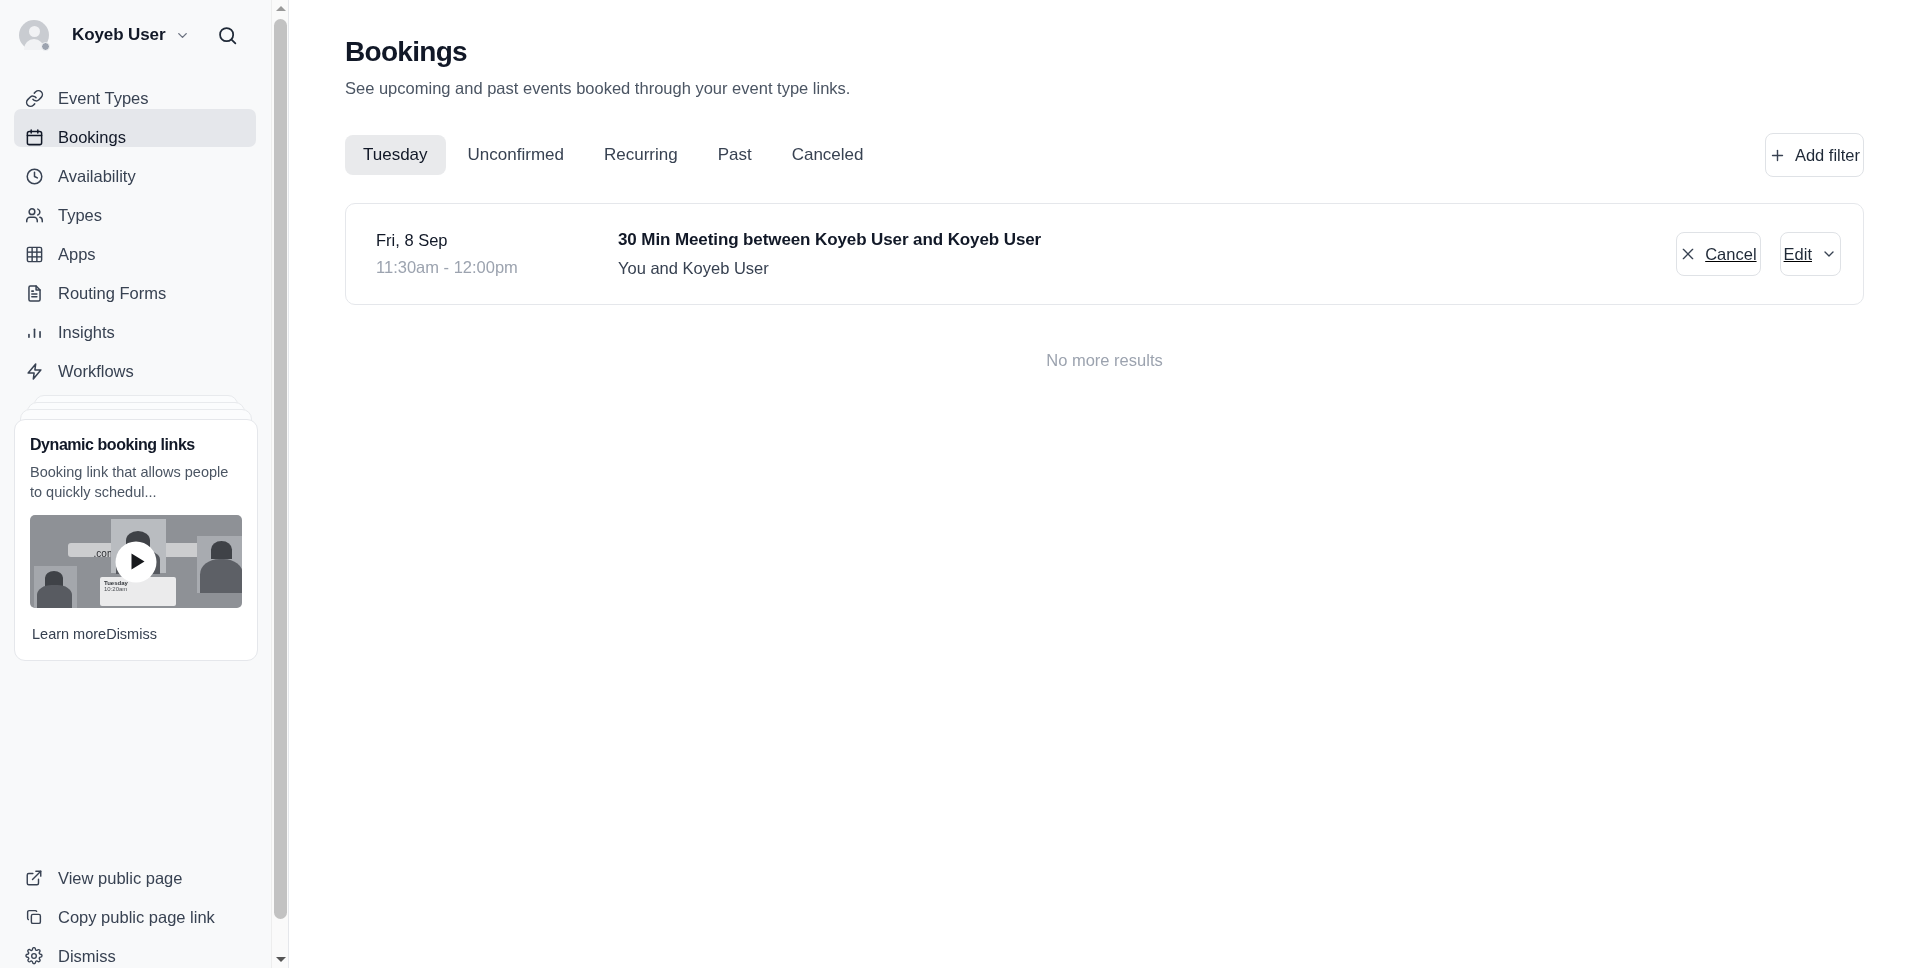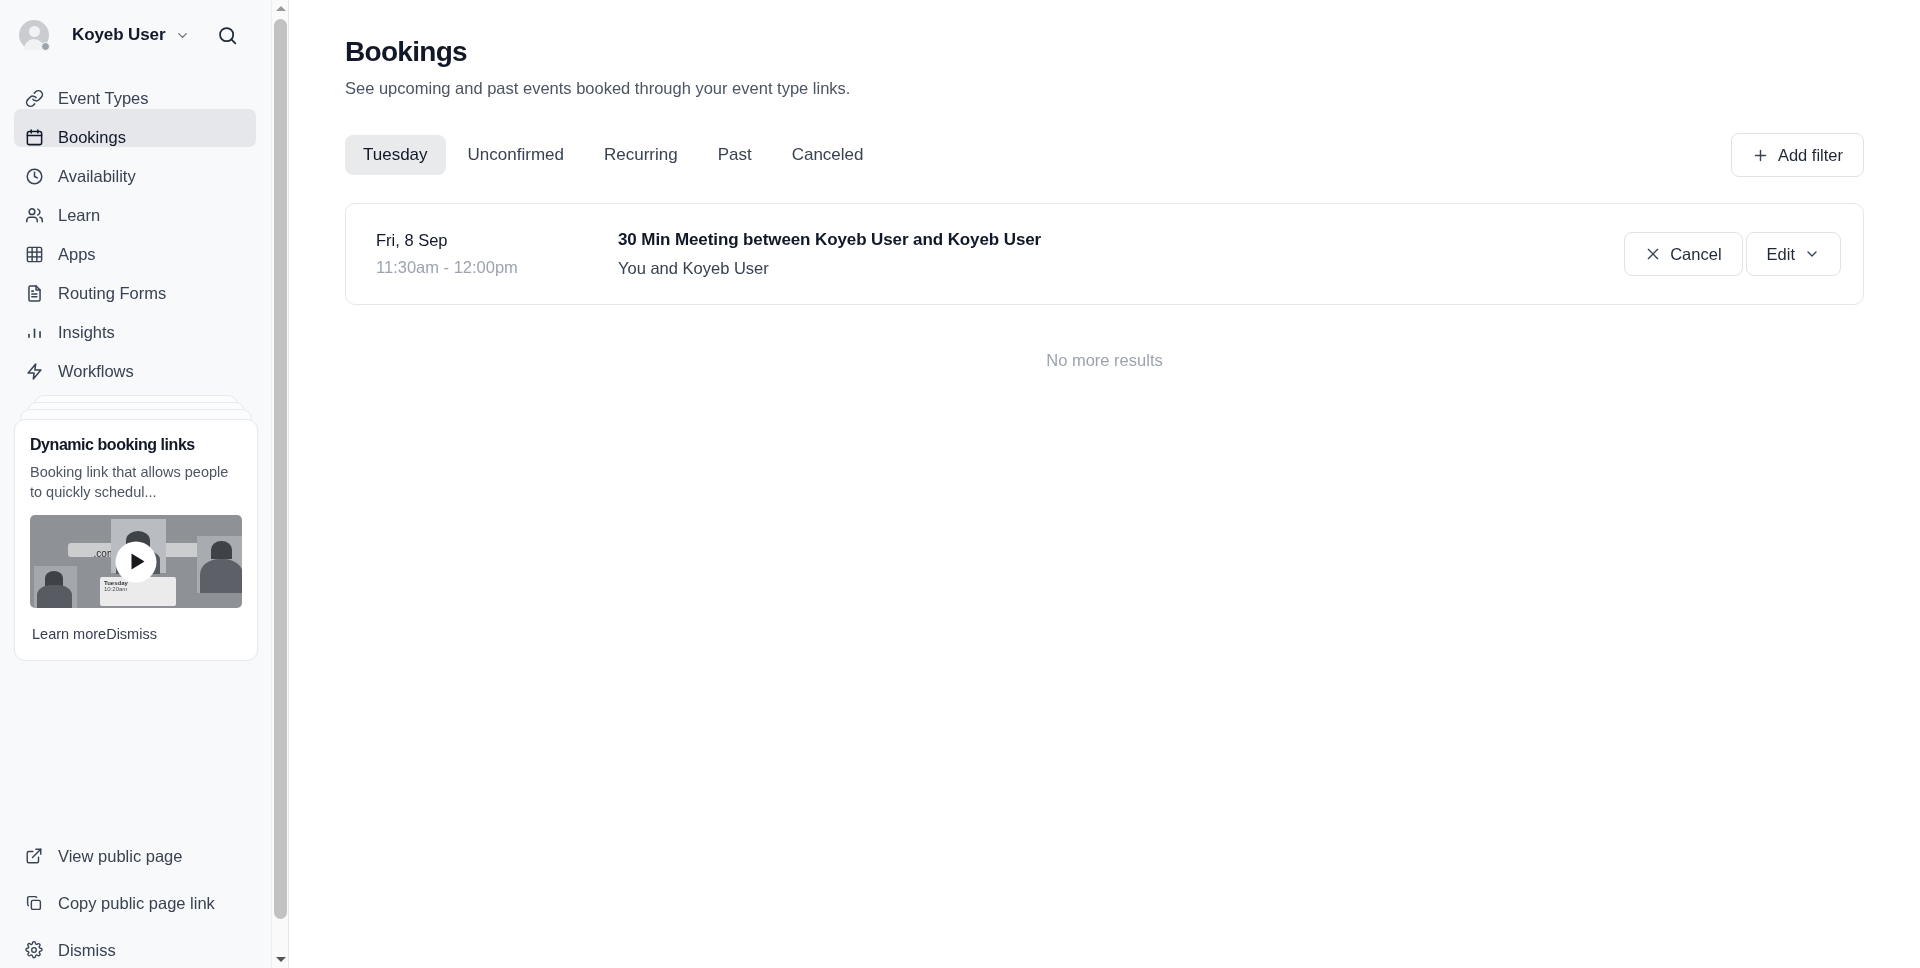--- a/index.html
+++ b/index.html
@@ -232,24 +232,24 @@
   }
   .promo-actions a {
     font-size: 14.5px;
     color: #374151;
     text-decoration: none;
     cursor: pointer;
   }
 
   .sidebar-bottom {
     margin-top: auto;
-    padding-bottom: 8px;
+    padding-bottom: 2px;
     display: flex;
     flex-direction: column;
-    gap: 9px;
+    gap: 1px;
   }
 
   
   .sb-scroll {
     position: absolute;
     top: 0; right: 0;
     width: 17px; height: 968px;
     background: #fafafa;
     border-left: 1px solid #ededed;
   }
@@ -313,21 +313,21 @@
   .tab.active {
     background: #e9eaec;
     color: #111827;
     font-weight: 500;
   }
   .btn {
     display: inline-flex;
     align-items: center;
     gap: 9px;
     height: 44px;
-    padding: 0 20px;
+    padding: 0 3px;
     border: 1px solid #dfe2e6;
     border-radius: 8px;
     background: #ffffff;
     font-size: 16.5px;
     color: #1f2937;
     cursor: pointer;
     white-space: nowrap;
   }
   .btn .gl { color: #384252; display: flex; align-items: center; }
 
@@ -340,21 +340,21 @@
     align-items: center;
     padding: 24px 22px;
     min-height: 102px;
   }
   .bk-when { width: 250px; flex: 0 0 auto; padding-left: 8px; }
   .bk-date { font-size: 16.5px; color: #111827; }
   .bk-time { font-size: 16.5px; color: #9ca3af; margin-top: 8px; }
   .bk-info { flex: 1; min-width: 0; }
   .bk-title { font-size: 17px; font-weight: 600; color: #111827; letter-spacing: -0.1px; }
   .bk-people { font-size: 16.5px; color: #374151; margin-top: 9px; }
-  .bk-actions { display: flex; align-items: flex-start; gap: 3px; flex: 0 0 auto; }
+  .bk-actions { display: flex; align-items: flex-start; gap: 19px; flex: 0 0 auto; text-decoration: underline; }
   .no-more {
     text-align: center;
     color: #9ca3af;
     font-size: 16.5px;
     margin-top: 46px;
   }
 </style>
 </head>
 <body>
 
@@ -418,21 +418,21 @@
 
         <div class="nav-item">
           <span class="ic">
             <svg width="19" height="19" viewBox="0 0 24 24" fill="none" stroke="currentColor" stroke-width="1.9" stroke-linecap="round" stroke-linejoin="round">
                 <path d="M15.5 20v-1.8a4 4 0 0 0-4-4H6.2a4 4 0 0 0-4 4V20"></path>
                 <circle cx="8.8" cy="7.2" r="3.6"></circle>
                 <path d="M21.8 20v-1.8a4 4 0 0 0-3-3.87"></path>
                 <path d="M16.2 3.9a4 4 0 0 1 0 7.5"></path>
               </svg>
           </span>
-          <span>Learn</span>
+          <span>Types</span>
         </div>
 
         <div class="nav-item">
           <span class="ic">
             <svg width="19" height="19" viewBox="0 0 24 24" fill="none" stroke="currentColor" stroke-width="1.8" stroke-linejoin="round">
                 <rect x="3" y="3" width="18" height="18" rx="2"></rect>
                 <line x1="3" y1="9" x2="21" y2="9"></line>
                 <line x1="3" y1="15" x2="21" y2="15"></line>
                 <line x1="9" y1="3" x2="9" y2="21"></line>
                 <line x1="15" y1="3" x2="15" y2="21"></line>

